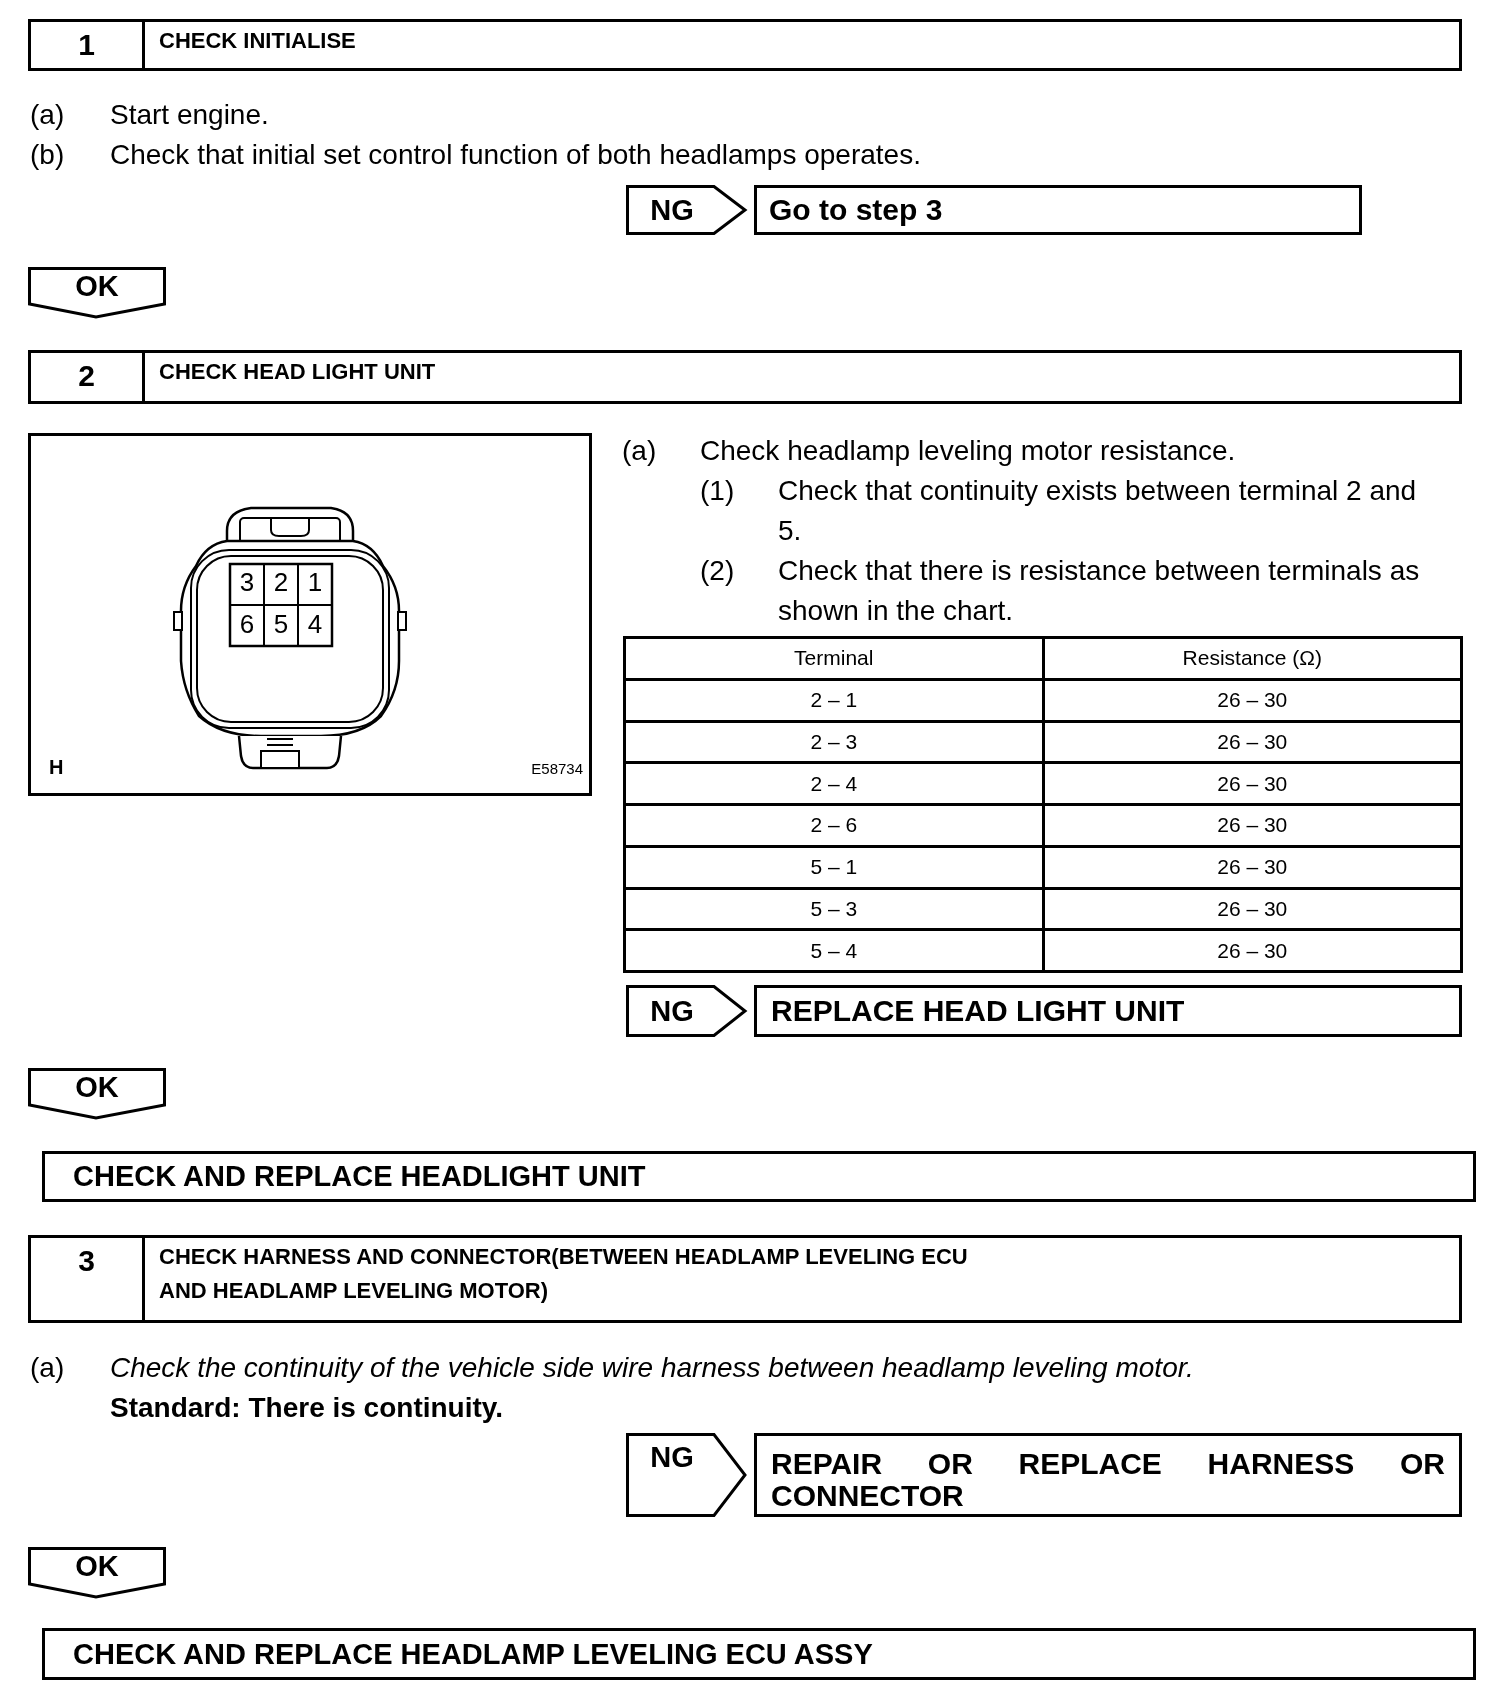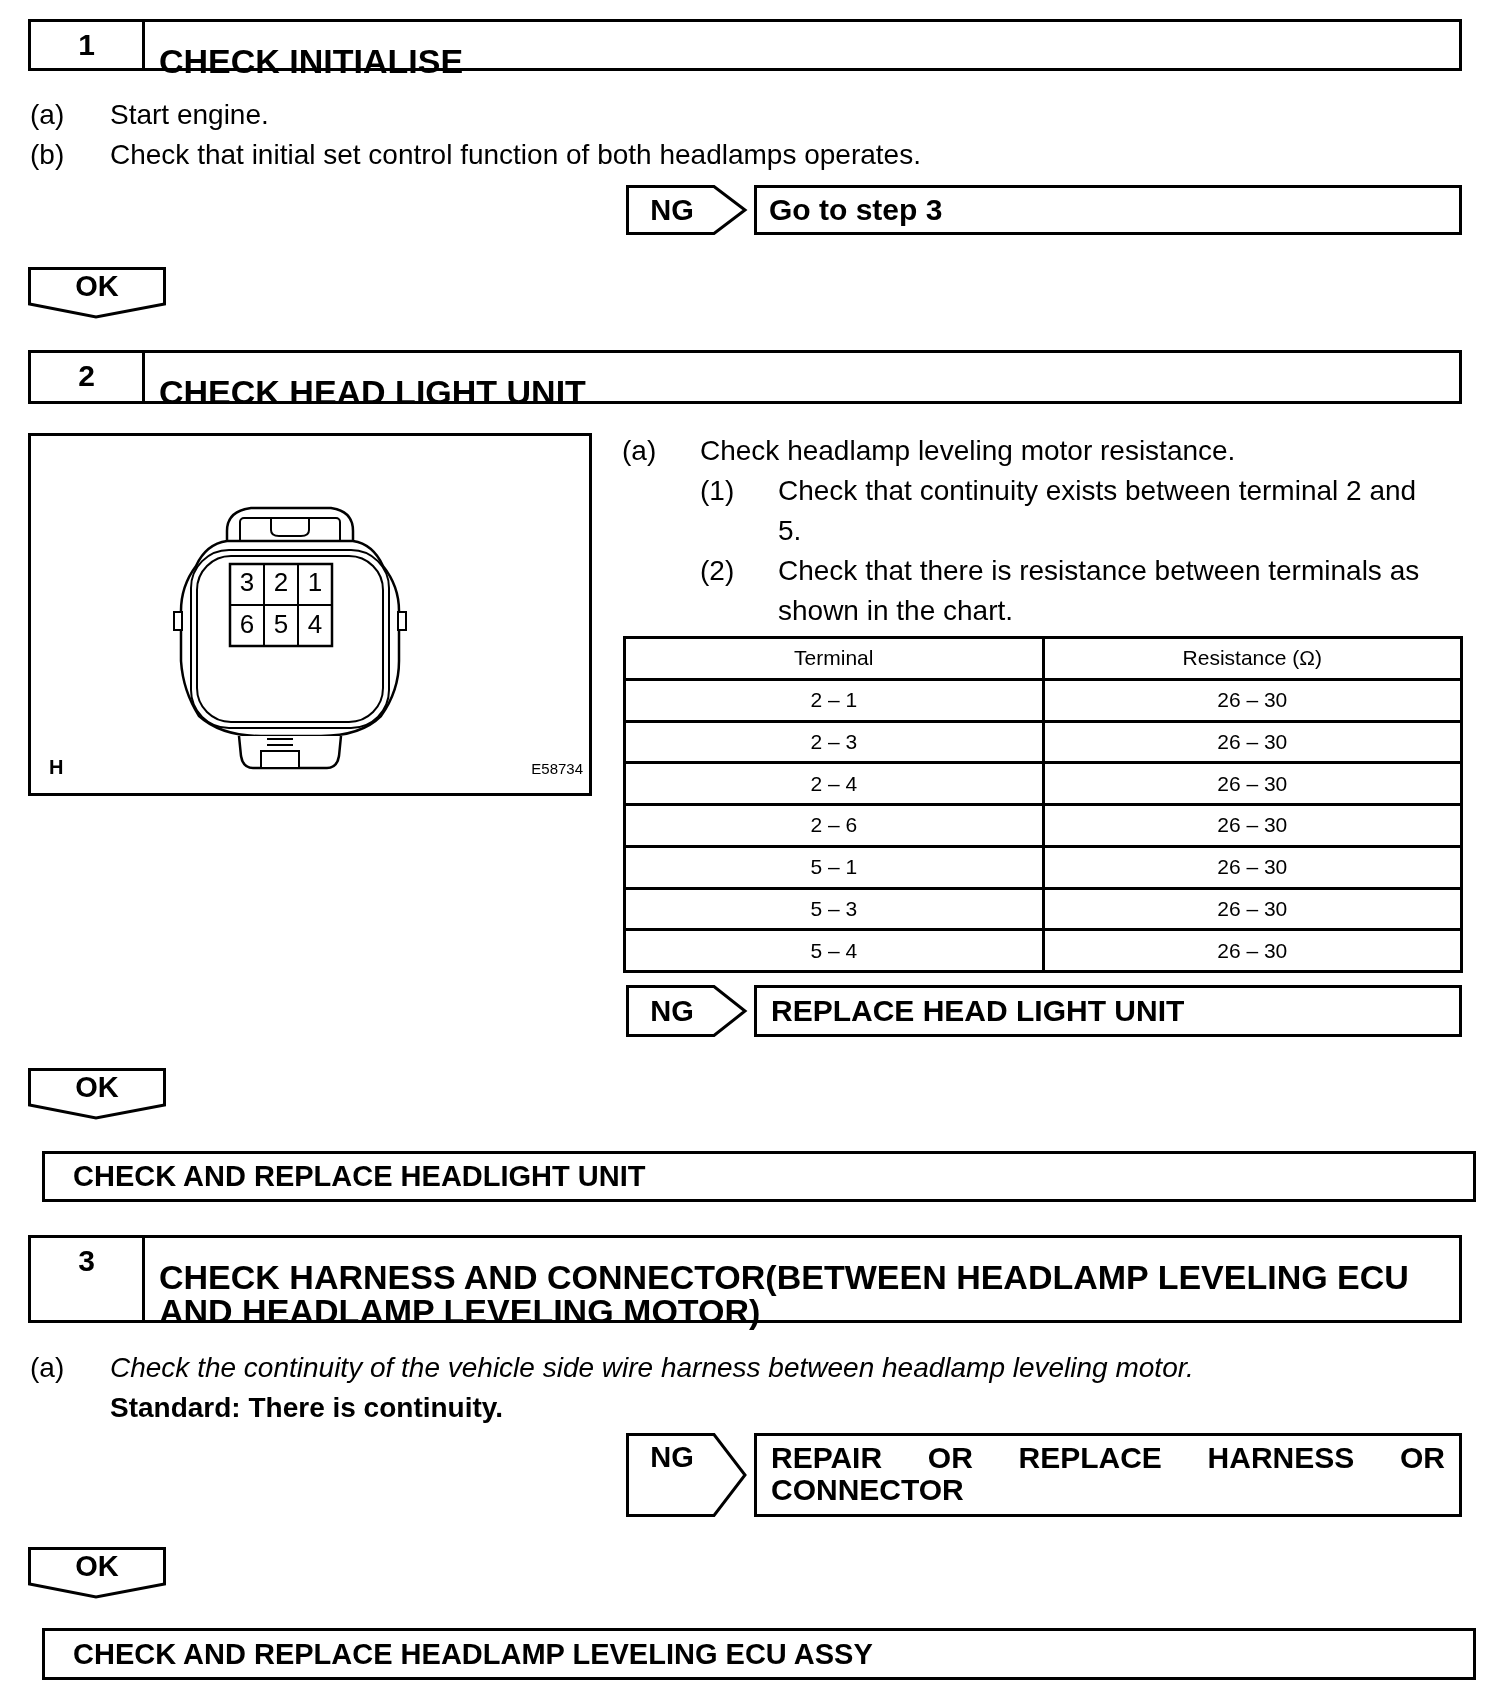--- a/index.html
+++ b/index.html
@@ -2,21 +2,21 @@
 <html><head>
 <meta charset="utf-8">
 <style>
   html, body { margin:0; padding:0; background:#ffffff; }
   body { width:1504px; height:1696px; position:relative; overflow:hidden;
          font-family:"Liberation Sans", sans-serif; color:#000; }
   .abs { position:absolute; box-sizing:border-box; }
   .step-box { border:3px solid #000; display:flex; }
   .step-num { width:114px; border-right:3px solid #000; font-weight:bold; font-size:30px;
               display:flex; justify-content:center; padding-top:6px; box-sizing:border-box; }
-  .step-title { flex:1; font-weight:bold; font-size:34px; padding:22px 0 0 14px; line-height:34px; }
+  .step-title { flex:1; font-weight:bold; font-size:22px; padding:2px 0 0 14px; line-height:34px; }
   .line { font-size:28px; line-height:34px; white-space:nowrap; }
   .ng-arrow { position:absolute; }
   .result-box { border:3px solid #000; font-weight:bold; font-size:30px; padding:4px 14px 0 14px;
                 line-height:32px; }
   .ok-shape { position:absolute; }
   .end-box { border:3px solid #000; font-weight:bold; font-size:29px; padding-left:28px;
              display:flex; align-items:center;margin-left:14px; }
   table.res { border-collapse:collapse; width:100%; height:100%; }
   table.res td { border:3px solid #000; text-align:center; font-size:21px; padding:0; }
   .justify-first { display:flex; justify-content:space-between; }
@@ -35,21 +35,21 @@
 <div class="abs line" style="left:110px; top:98px;">Start engine.</div>
 <div class="abs line" style="left:30px; top:138px;">
   <span>(b)</span>
 </div>
 <div class="abs line" style="left:110px; top:138px;">Check that initial set control function of both headlamps operates.</div>
 
 <svg class="ng-arrow" style="left:626px; top:185px;" width="122" height="50" viewBox="0 0 122 50">
   <polygon points="1.5,1.5 88,1.5 119,25 88,48.5 1.5,48.5" fill="#fff" stroke="#000" stroke-width="3"></polygon>
 </svg>
 <div class="abs" style="left:626px; top:185px; width:92px; height:50px; font-weight:bold; font-size:29px; display:flex; align-items:center; justify-content:center;">NG</div>
-<div class="abs result-box" style="left:754px; top:185px; width:708px; height:50px; display:flex; align-items:center; padding-top:0;padding-left:12px;">
+<div class="abs result-box" style="left:754px; top:185px; width:608px; height:50px; display:flex; align-items:center; padding-top:0;padding-left:12px;">
   <span>Go to step 3</span>
 </div>
 
 <svg class="ok-shape" style="left:28px; top:267px;" width="138" height="52" viewBox="0 0 138 52">
   <polygon points="1.5,1.5 136.5,1.5 136.5,37 68,50 1.5,37" fill="#fff" stroke="#000" stroke-width="3"></polygon>
 </svg>
 <div class="abs" style="left:28px; top:270px; width:138px; height:36px; font-weight:bold; font-size:29px; text-align:center;">OK</div>
 
 <div class="abs step-box" style="left:28px; top:350px; width:1434px; height:54px;">
   <div class="step-num">2</div>
@@ -172,21 +172,21 @@
 </div>
 
 <div class="abs line" style="left:30px; top:1351px;">(a)</div>
 <div class="abs line" style="left:110px; top:1351px;font-style:italic;">Check the continuity of the vehicle side wire harness between headlamp leveling motor.</div>
 <div class="abs line" style="left:110px; top:1391px; font-weight:bold;">Standard: There is continuity.</div>
 
 <svg class="ng-arrow" style="left:626px; top:1433px;" width="122" height="84" viewBox="0 0 122 84">
   <polygon points="1.5,1.5 88,1.5 119,42 88,82.5 1.5,82.5" fill="#fff" stroke="#000" stroke-width="3"></polygon>
 </svg>
 <div class="abs" style="left:626px; top:1441px; width:92px; font-weight:bold; font-size:29px; text-align:center;">NG</div>
-<div class="abs result-box" style="left:754px; top:1433px; width:708px; height:84px; padding-top:6px;">
+<div class="abs result-box" style="left:754px; top:1433px; width:708px; height:84px; padding-top:12px;">
   <div class="justify-first">
     <span>REPAIR</span>
     <span>OR</span>
     <span>REPLACE</span>
     <span>HARNESS</span>
     <span>OR</span>
   </div>
   <div>CONNECTOR</div>
 </div>
 

